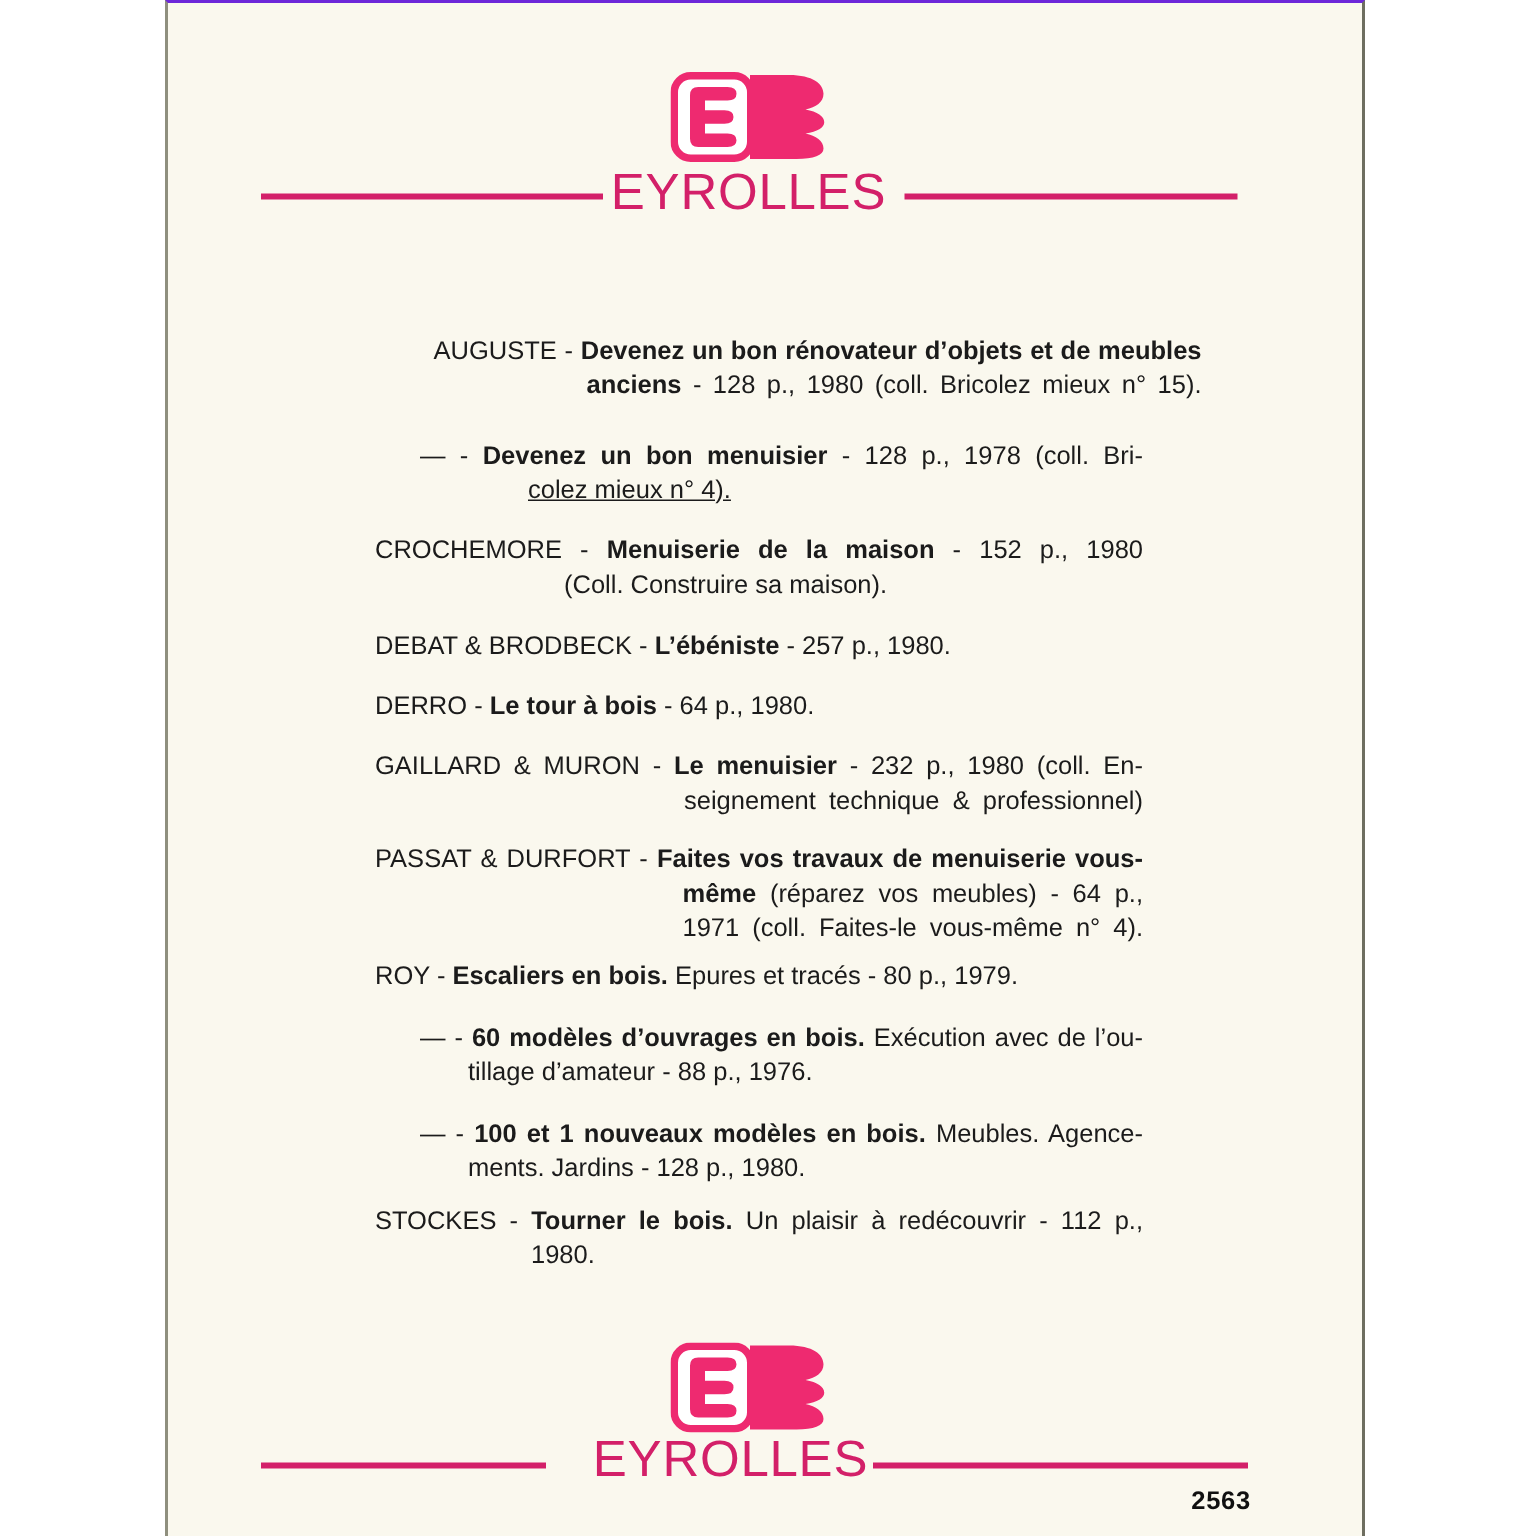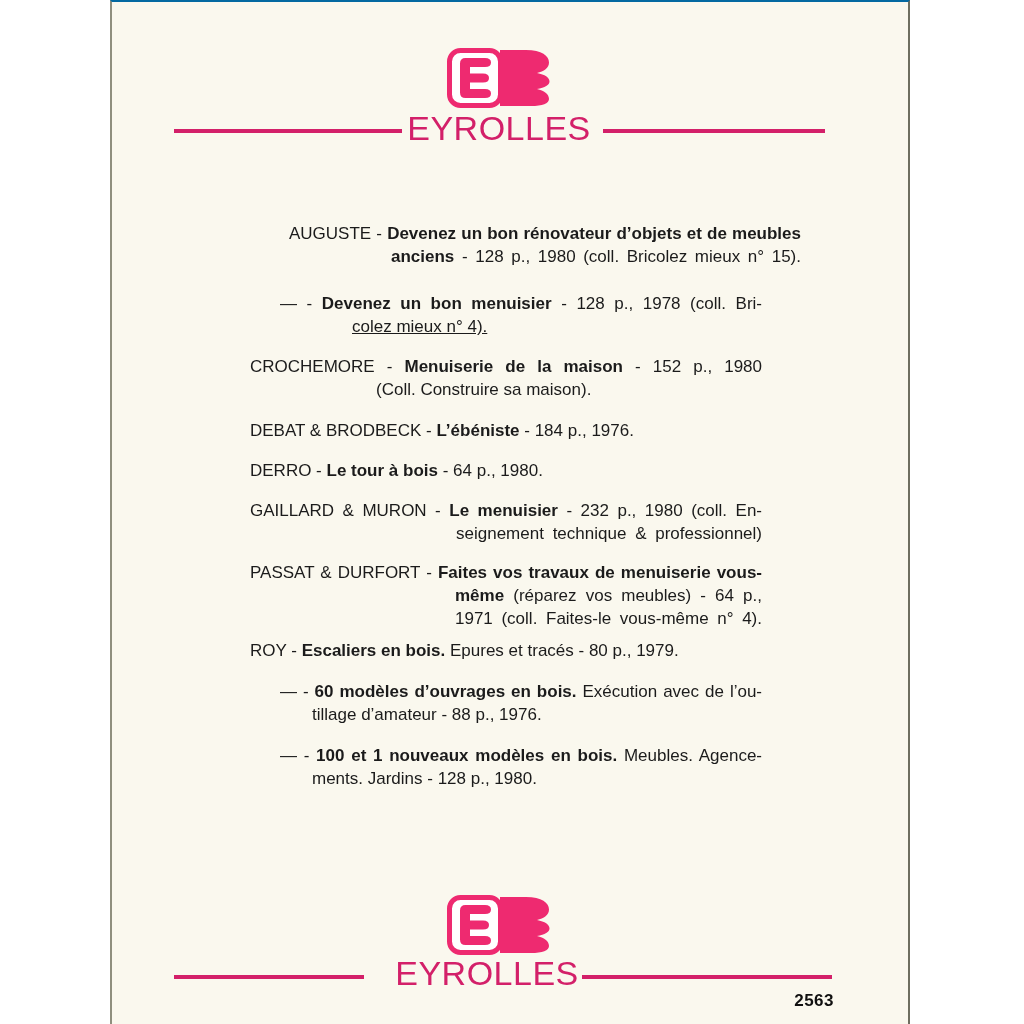--- a/index.html
+++ b/index.html
@@ -9,21 +9,21 @@
     --paper:#faf8ee;
   }
   html,body{margin:0;padding:0;background:#ffffff;}
   #canvas{
     position:relative;width:1024px;height:1024px;overflow:hidden;background:#ffffff;
     font-family:"Liberation Sans","DejaVu Sans",sans-serif;
   }
   .sheet{
     position:absolute;left:110px;top:0;width:800px;height:1024px;
     background:var(--paper);box-sizing:border-box;
-    border-top:2px solid #0369a1;
+    border-top:2px solid #6d28d9;
     border-left:2px solid #8f8f7e;
     border-right:2px solid #6e6e60;
   }
   .logo{position:absolute;left:335px;width:106px;height:60px;}
   .logo.top{top:46px;}
   .logo.bottom{top:893px;}
   .logo-box{fill:#ffffff;stroke:var(--logo);stroke-width:5;}
   .logo-fill{fill:var(--logo);}
   .wordmark{
     position:absolute;left:0;text-align:center;
@@ -71,21 +71,21 @@
         </div>
         <div class="entry" style="top: 290px;">
           <div class="line just" style="padding-left: 30px;"><span>— - </span><span class="b">Devenez un bon menuisier</span><span> - 128 p., 1978 (coll. Bri-</span></div>
           <div class="line" style="padding-left: 102px; text-decoration: underline;"><span>colez mieux n° 4).</span></div>
         </div>
         <div class="entry" style="top: 353px;">
           <div class="line just" style="padding-left: 0px;"><span>CROCHEMORE - </span><span class="b">Menuiserie de la maison</span><span> - 152 p., 1980</span></div>
           <div class="line" style="padding-left: 126px;"><span>(Coll. Construire sa maison).</span></div>
         </div>
         <div class="entry" style="top: 417px;">
-          <div class="line" style="padding-left: 0px;"><span>DEBAT &amp; BRODBECK - </span><span class="b">L’ébéniste</span><span> - 184 p., 1976.</span></div>
+          <div class="line" style="padding-left: 0px;"><span>DEBAT &amp; BRODBECK - </span><span class="b">L’ébéniste</span><span> - 257 p., 1980.</span></div>
         </div>
         <div class="entry" style="top: 457px;">
           <div class="line" style="padding-left: 0px;"><span>DERRO - </span><span class="b">Le tour à bois</span><span> - 64 p., 1980.</span></div>
         </div>
         <div class="entry" style="top: 497px;">
           <div class="line just" style="padding-left: 0px;"><span>GAILLARD &amp; MURON - </span><span class="b">Le menuisier</span><span> - 232 p., 1980 (coll. En-</span></div>
           <div class="line just" style="padding-left: 206px;"><span>seignement technique &amp; professionnel)</span></div>
         </div>
         <div class="entry" style="top: 559px;">
           <div class="line just" style="padding-left: 0px;"><span>PASSAT &amp; DURFORT - </span><span class="b">Faites vos travaux de menuiserie vous-</span></div>
@@ -96,20 +96,24 @@
           <div class="line" style="padding-left: 0px;"><span>ROY - </span><span class="b">Escaliers en bois.</span><span> Epures et tracés - 80 p., 1979.</span></div>
         </div>
         <div class="entry" style="top: 678px;">
           <div class="line just" style="padding-left: 30px;"><span>— - </span><span class="b">60 modèles d’ouvrages en bois.</span><span> Exécution avec de l’ou-</span></div>
           <div class="line" style="padding-left: 62px;"><span>tillage d’amateur - 88 p., 1976.</span></div>
         </div>
         <div class="entry" style="top: 742px;">
           <div class="line just" style="padding-left: 30px;"><span>— - </span><span class="b">100 et 1 nouveaux modèles en bois.</span><span> Meubles. Agence-</span></div>
           <div class="line" style="padding-left: 62px;"><span>ments. Jardins - 128 p., 1980.</span></div>
         </div>
+        <div class="entry" style="top: 800px;">
+          <div class="line just" style="padding-left: 0px;"><span>STOCKES - </span><span class="b">Tourner le bois.</span><span> Un plaisir à redécouvrir - 112 p.,</span></div>
+          <div class="line" style="padding-left: 104px;"><span>1980.</span></div>
+        </div>
       </div>
 
     <svg class="logo bottom" viewBox="0 0 106 60" aria-hidden="true">
       <rect class="logo-box" x="2.5" y="2.5" width="51" height="55" rx="11"></rect>
       <path class="logo-fill" d="M13 15.5 Q13 10 18.5 10 H38 Q44 10 44 14.5 Q44 19 38 19 H23 V25.5 H36 Q42 25.5 42 30 Q42 34.5 36 34.5 H23 V41 H38 Q44 41 44 45.5 Q44 50 38 50 H18.5 Q13 50 13 44.5 Z"></path>
       <path class="logo-fill" d="M53 2 H79 C95 2 102 8 102 14.5 C102 20 97 23.5 90 25 C98 26.5 102.5 29.5 102.5 33.5 C102.5 37 98 39.8 90 41 C97 42.5 102 46 102 51 C102 55.5 95.5 58 84 58 H53 Z"></path>
     </svg>
     <div class="rule bl"></div>
     <div class="wordmark bottom">EYROLLES</div>
     <div class="rule br"></div>

